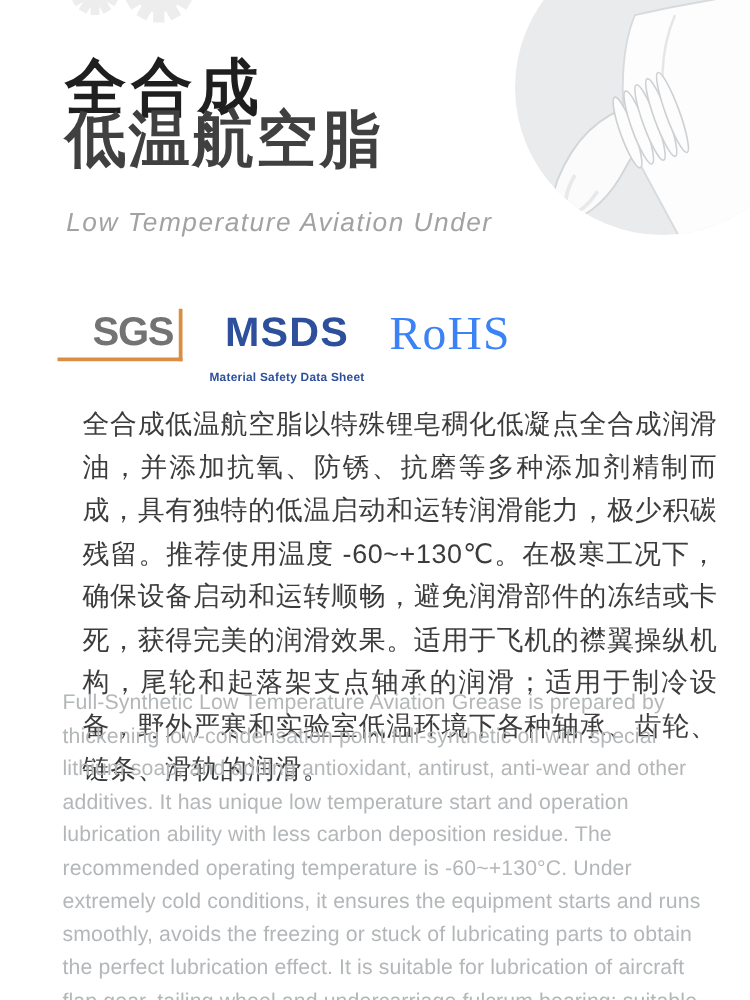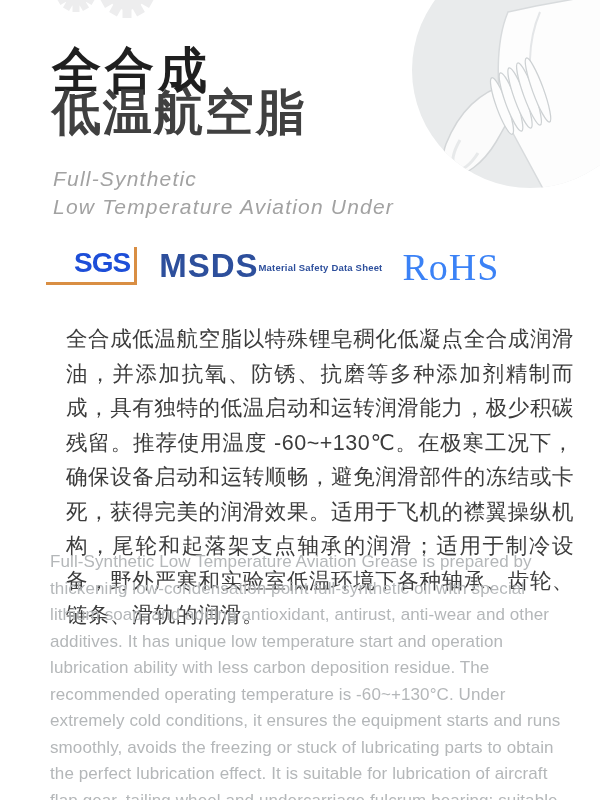--- a/index.html
+++ b/index.html
@@ -33,29 +33,29 @@
     font-size: 21px; font-style: italic; color: #a2a2a2;
     letter-spacing: 1.2px; line-height: 28px; white-space: nowrap;
   }
 
   
   .cert-row {
     position: absolute; left: 46px; top: 247px;
     display: flex; align-items: flex-start;
   }
   .sgs-logo {
-    color: #1d4ed8; font-size: 28px; font-weight: bold; letter-spacing: -1px;
+    color: #737373; font-size: 32px; font-weight: bold; letter-spacing: -1px;
     border-right: 3px solid #d98e43;
     border-bottom: 3px solid #d98e43;
     padding: 2px 4px 5px 28px;
     line-height: 1;
   }
-  .msds-logo { margin-left: 22px; display: flex; flex-direction: row; align-items: center; padding-top: 2px; }
+  .msds-logo { margin-left: 22px; display: flex; flex-direction: column; align-items: center; padding-top: 2px; }
   .msds-main { color: #2d4f9c; font-size: 33px; font-weight: bold; letter-spacing: 1px; line-height: 1; }
-  .msds-sub  { color: #2d4f9c; font-size: 9.5px; font-weight: bold; margin-top: 3px; letter-spacing: 0.2px; white-space: nowrap; }
+  .msds-sub  { color: #2d4f9c; font-size: 9.5px; font-weight: bold; margin-top: 15px; letter-spacing: 0.2px; white-space: nowrap; }
   .rohs-logo {
     margin-left: 20px; padding-top: 1px;
     font-family: "Liberation Serif", "DejaVu Serif", serif;
     color: #3b82f6; font-size: 38px; letter-spacing: 1px; line-height: 1;
   }
 
   
   .desc-zh {
     position: absolute; left: 50px; top: 306px; width: 508px;
     font-size: 21.5px; line-height: 34.5px; color: #3c3c3c;
@@ -130,21 +130,20 @@
       <ellipse cx="130" cy="98" rx="5.5" ry="32" transform="rotate(-20 130 98)"></ellipse>
       <ellipse cx="139" cy="94" rx="5.5" ry="33" transform="rotate(-20 139 94)"></ellipse>
       <ellipse cx="148" cy="90" rx="5.5" ry="34" transform="rotate(-20 148 90)"></ellipse>
     </g>
   </g>
 </svg>
 
 <div class="title-zh-1">全合成</div>
 <div class="title-zh-2">低温航空脂</div>
 <div class="subtitle-en">
-  <div>Full-Synthetic</div>
   <div>Low Temperature Aviation Under</div>
 </div>
 
 <div class="cert-row">
   <div class="sgs-logo">SGS</div>
   <div class="msds-logo">
     <div class="msds-main">MSDS</div>
     <div class="msds-sub">Material Safety Data Sheet</div>
   </div>
   <div class="rohs-logo">RoHS</div>

